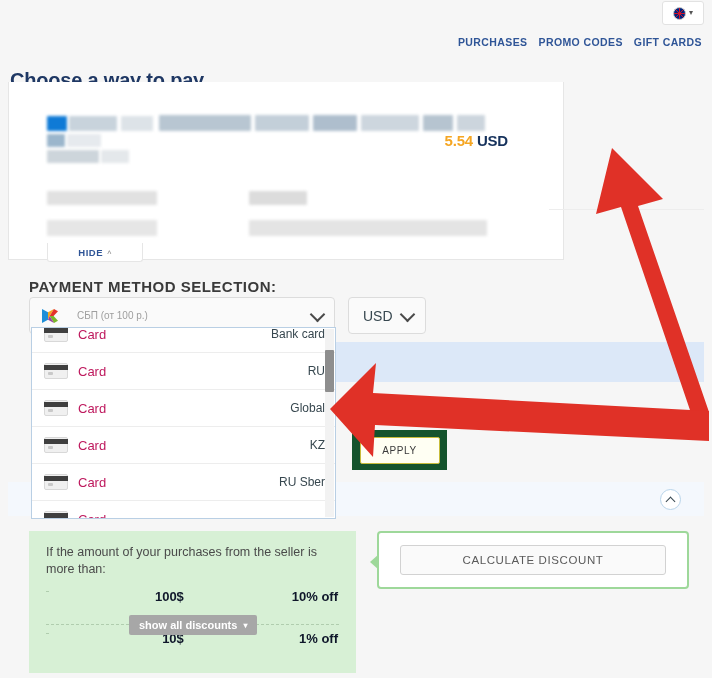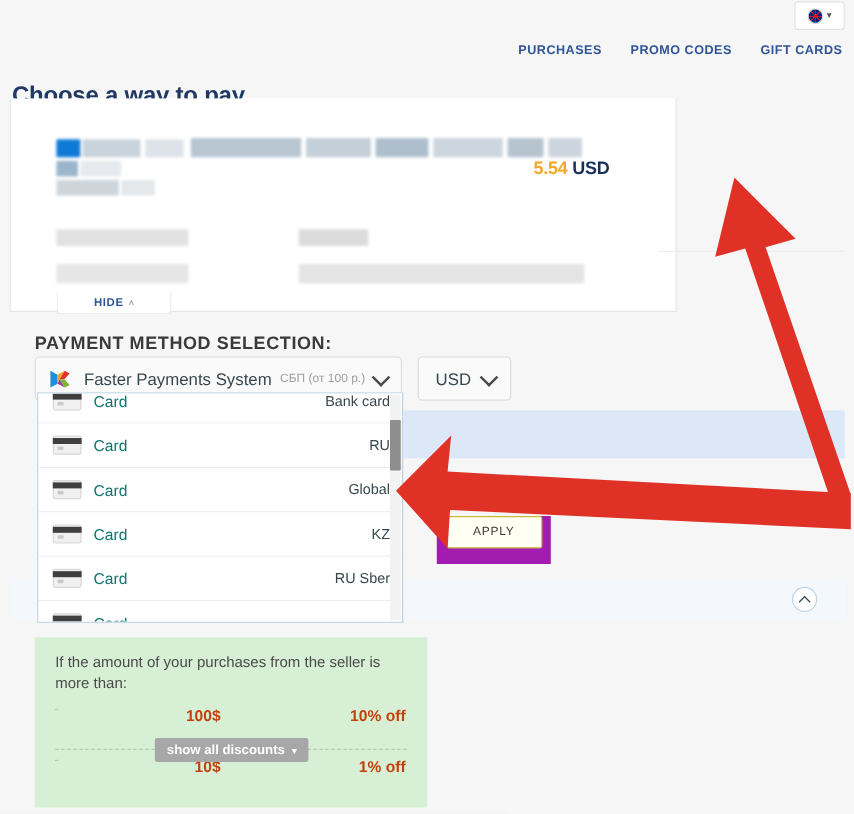--- a/index.html
+++ b/index.html
@@ -38,21 +38,21 @@
   .header {
     position: absolute; top: 26px; left: 0; width: 712px; height: 34px;
     background: #f6f6f6;
   }
   .page-title {
     position: absolute; left: 10px; top: 3px;
     font-size: 20px; font-weight: bold; color: #1f3864; letter-spacing: -0.2px; margin-top: 40px;
   }
   .nav-links {
     position: absolute; right: 10px; top: 10px;
-    display: flex; gap: 24px;
+    display: flex; gap: 11px;
   }
   .nav-link {
     font-size: 10.5px; font-weight: bold; color: #2f5597;
     letter-spacing: 0.4px; text-decoration: none; cursor: pointer;
   }
 
   
   .notice {
     position: absolute; left: 14px; top: 62px; width: 690px;
     font-family: "Liberation Serif", serif;
@@ -138,41 +138,41 @@
     border: 1px solid #d8d8d8; position: relative; flex: 0 0 auto; margin-right: 10px;
   }
   .card-ic::before {
     content: ""; position: absolute; left: -1px; top: 1px; right: -1px; height: 5px;
     background: #3f3f3f;
   }
   .card-ic::after {
     content: ""; position: absolute; left: 3px; bottom: 3px; width: 5px; height: 3px;
     background: #c9c9c9; border-radius: 1px;
   }
-  .dd-label { font-size: 13px; color: #0f766e; }
+  .dd-label { font-size: 13px; color: #be185d; }
   .dd-tag { margin-left: auto; font-size: 12px; color: #37474f; }
   .dd-scroll {
     position: absolute; right: 1px; top: 1px; width: 9px; bottom: 1px;
     background: #f2f2f2;
   }
   .dd-thumb {
     position: absolute; right: 1px; top: 22px; width: 9px; height: 42px;
     background: #8e8e8e; border-radius: 1px;
   }
 
   
   .blue-band {
     position: absolute; left: 336px; top: 342px; width: 368px; height: 40px;
     background: #dce8f8;
   }
   
   .apply-wrap {
-    position: absolute; left: 364px; top: 430px; width: 95px; height: 40px;
-    background: #a21caf;
-    display: flex; justify-content: center;
+    position: absolute; left: 352px; top: 430px; width: 95px; height: 40px;
+    background: #14532d;
+    display: flex; align-items: center; justify-content: center;
   }
   .apply-btn {
     width: 80px; height: 27px; background: #fffff3;
     border: 1px solid #c7bc3a; border-radius: 2px;
     display: flex; align-items: center; justify-content: center;
     font-size: 10px; color: #3a3a3a; letter-spacing: 0.6px; cursor: pointer;
   }
 
   
   .strip {
@@ -192,21 +192,21 @@
   }
 
   
   .disc {
     position: absolute; left: 29px; top: 531px; width: 327px; height: 142px;
     background: #d7f0d5; padding: 13px 17px;
   }
   .disc-intro { font-size: 12.5px; color: #4a4a4a; line-height: 17px; }
   .disc-row {
     position: relative; display: flex; align-items: center; justify-content: space-between;
-    font-size: 13px; font-weight: bold; color: #c2410c;
+    font-size: 13px; font-weight: bold; color: #0f172a;
   }
   .disc-row.r1 { margin-top: 11px; }
   .disc-row.r2 { margin-top: 27px; }
   .dotline {
     position: absolute; left: 0; right: 0; bottom: 5px; height: 1px;
     border-bottom: 1px dotted #b0cdae; z-index: 0;
   }
   .disc-row span { position: relative; z-index: 1; background: #d7f0d5; padding: 0 1px; }
   .show-all {
     position: absolute; left: 100px; top: 84px;
@@ -308,21 +308,20 @@
     <div class="pm-select">
       <span class="sbp-logo">
         <svg width="20" height="20" viewBox="0 0 20 20">
           <polygon points="2,3 8,6.2 8,13.8 2,17" fill="#1f8fd8"></polygon>
           <polygon points="8,6.2 14,3 14,3 9.6,10 8,13.8" fill="#f5a623"></polygon>
           <polygon points="9.6,10 14,3 18,5.2 13.6,10" fill="#e4322b"></polygon>
           <polygon points="13.6,10 18,14.8 14,17 9.6,10" fill="#7ab72b"></polygon>
           <polygon points="9.6,10 14,17 8,13.8" fill="#9b40a0"></polygon>
         </svg>
       </span>
-      <span class="pm-name">Faster Payments System</span>
       <span class="pm-sub">СБП (от 100 р.)</span>
       <span class="sel-chev"></span>
     </div>
   </div>
 
   <div class="cur-select">
     <span class="val">USD</span>
     <span class="sel-chev"></span>
   </div>
 
@@ -387,20 +386,23 @@
       <span class="dotline"></span>
       <span>10$</span>
       <span>1% off</span>
     </div>
     <div class="show-all">
       <span>show all discounts</span>
       <span class="car">▾</span>
     </div>
   </div>
 
+  <div class="calc-box">
+    <div class="calc-btn">CALCULATE DISCOUNT</div>
+  </div>
 
   <svg class="arrows">
 
     <g>
       <path d="M 709,412 L 638,206 L 663,199 L 612,148 L 596,214 L 621,207 L 692,416 Z" fill="#e03127"></path>
     </g>
 
     <g>
       <path d="M 709,411 L 373,393 L 376,363 L 330,409 L 373,457 L 375,425 L 709,441 Z" fill="#e03127"></path>
     </g>

